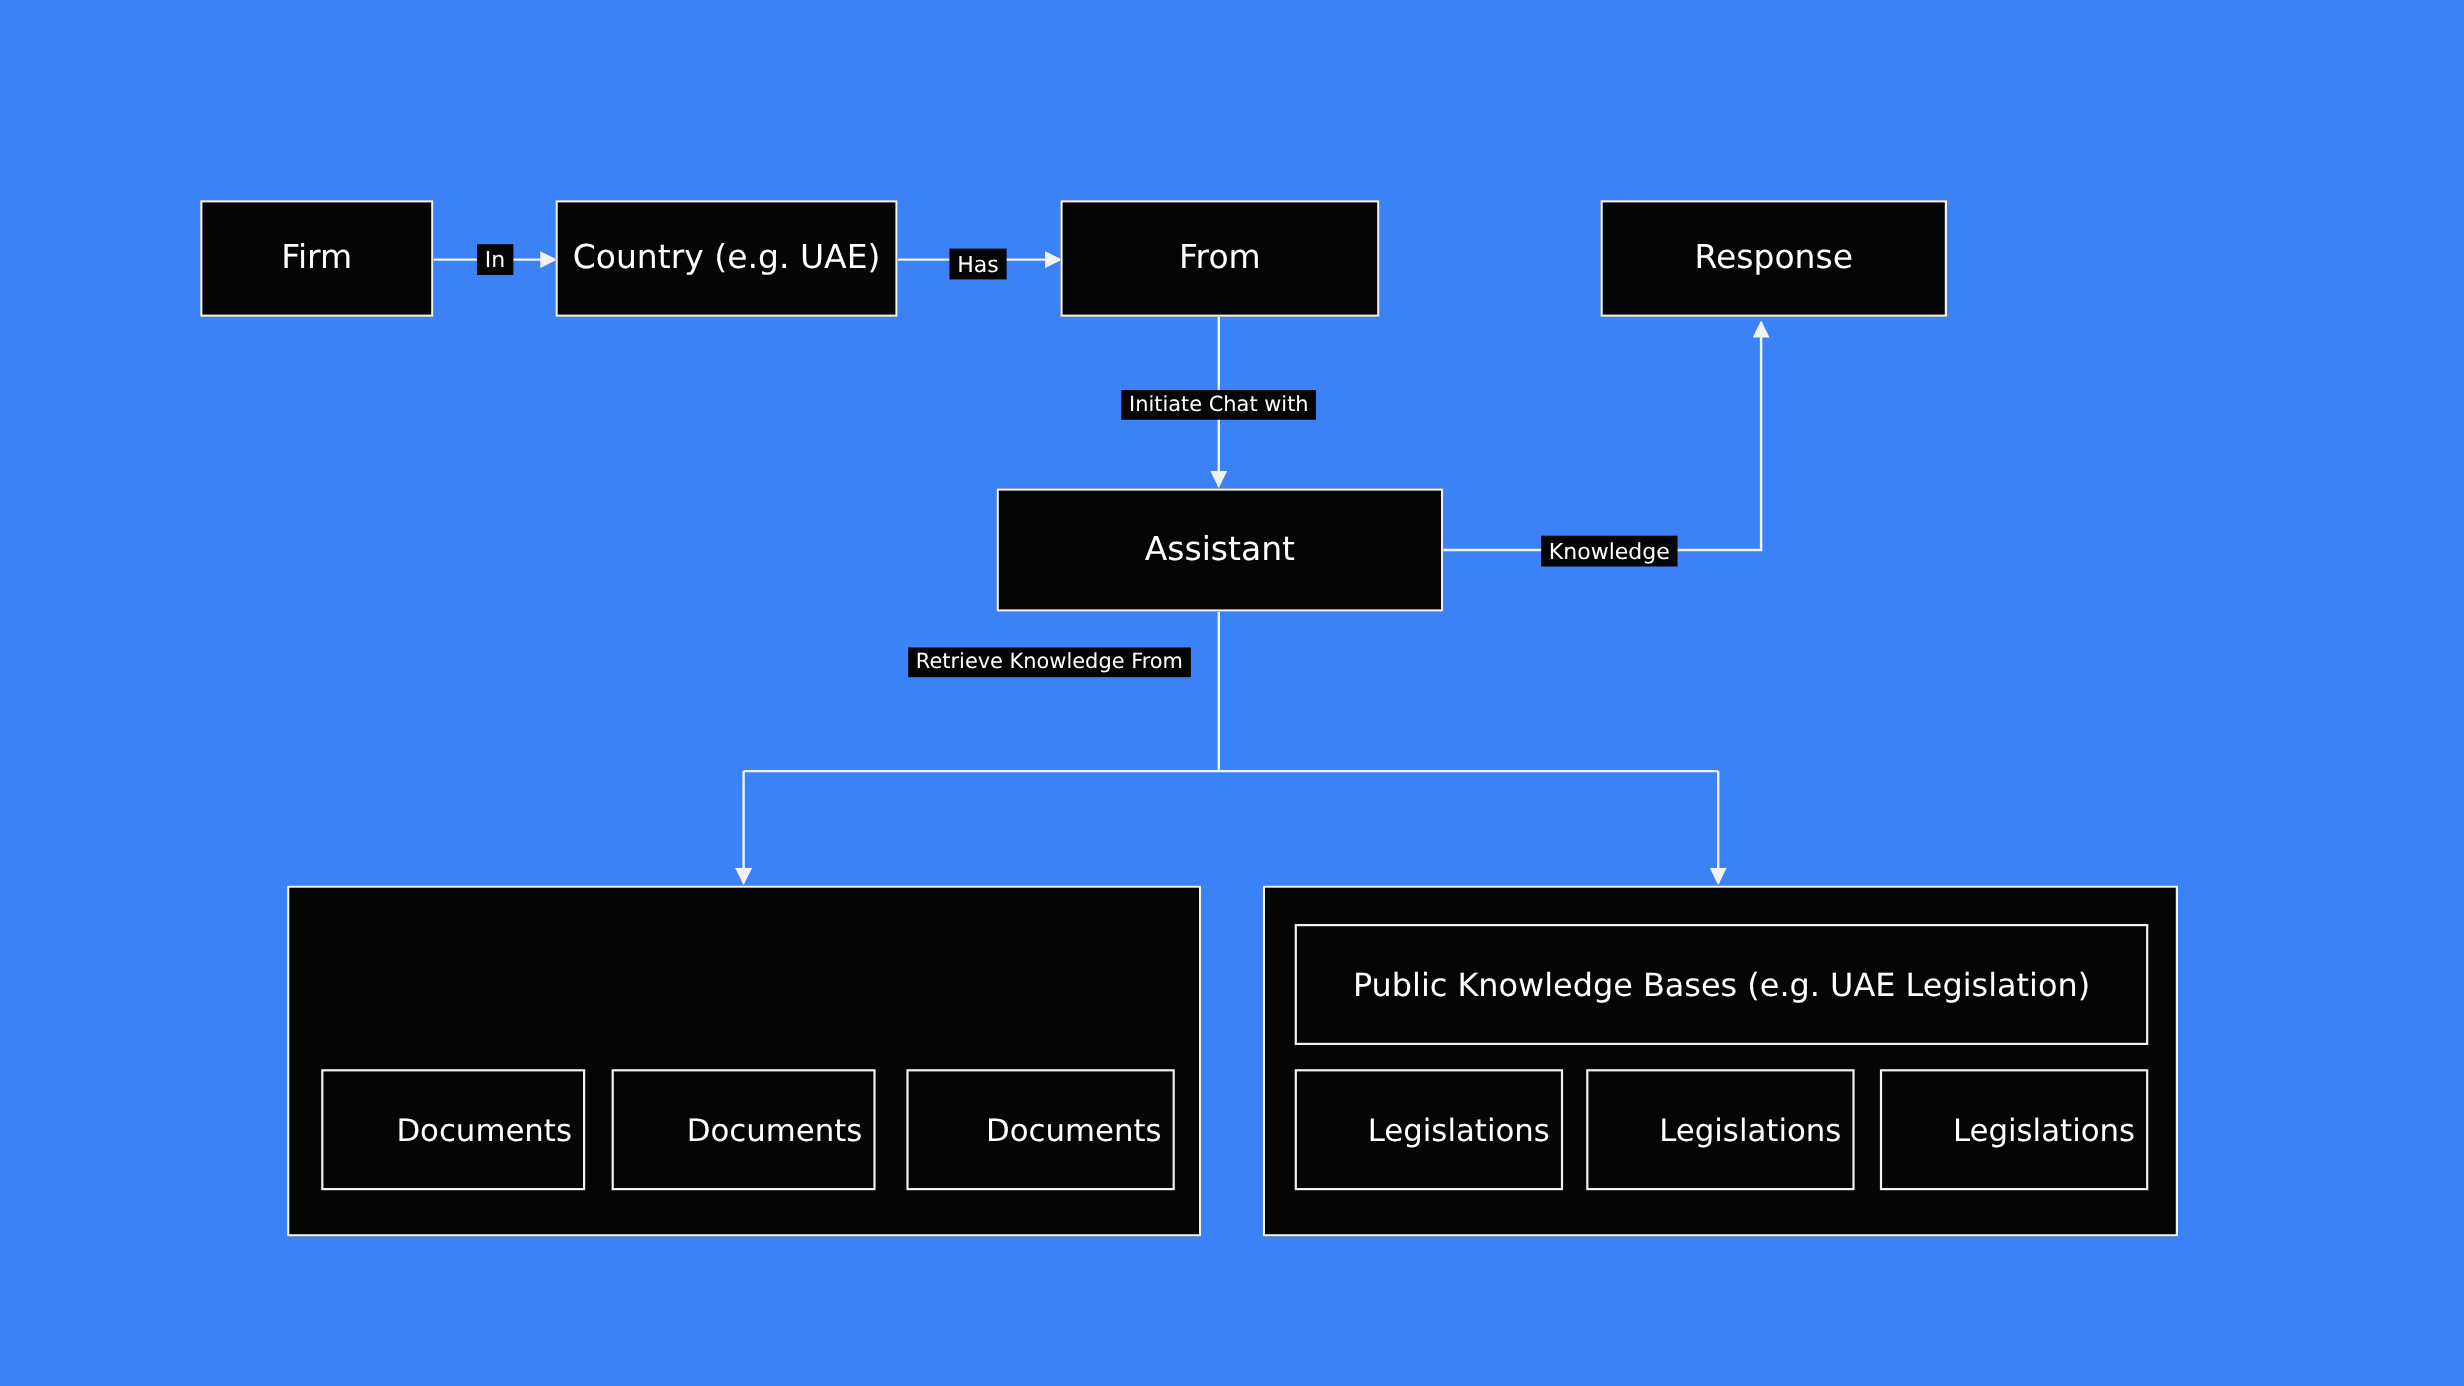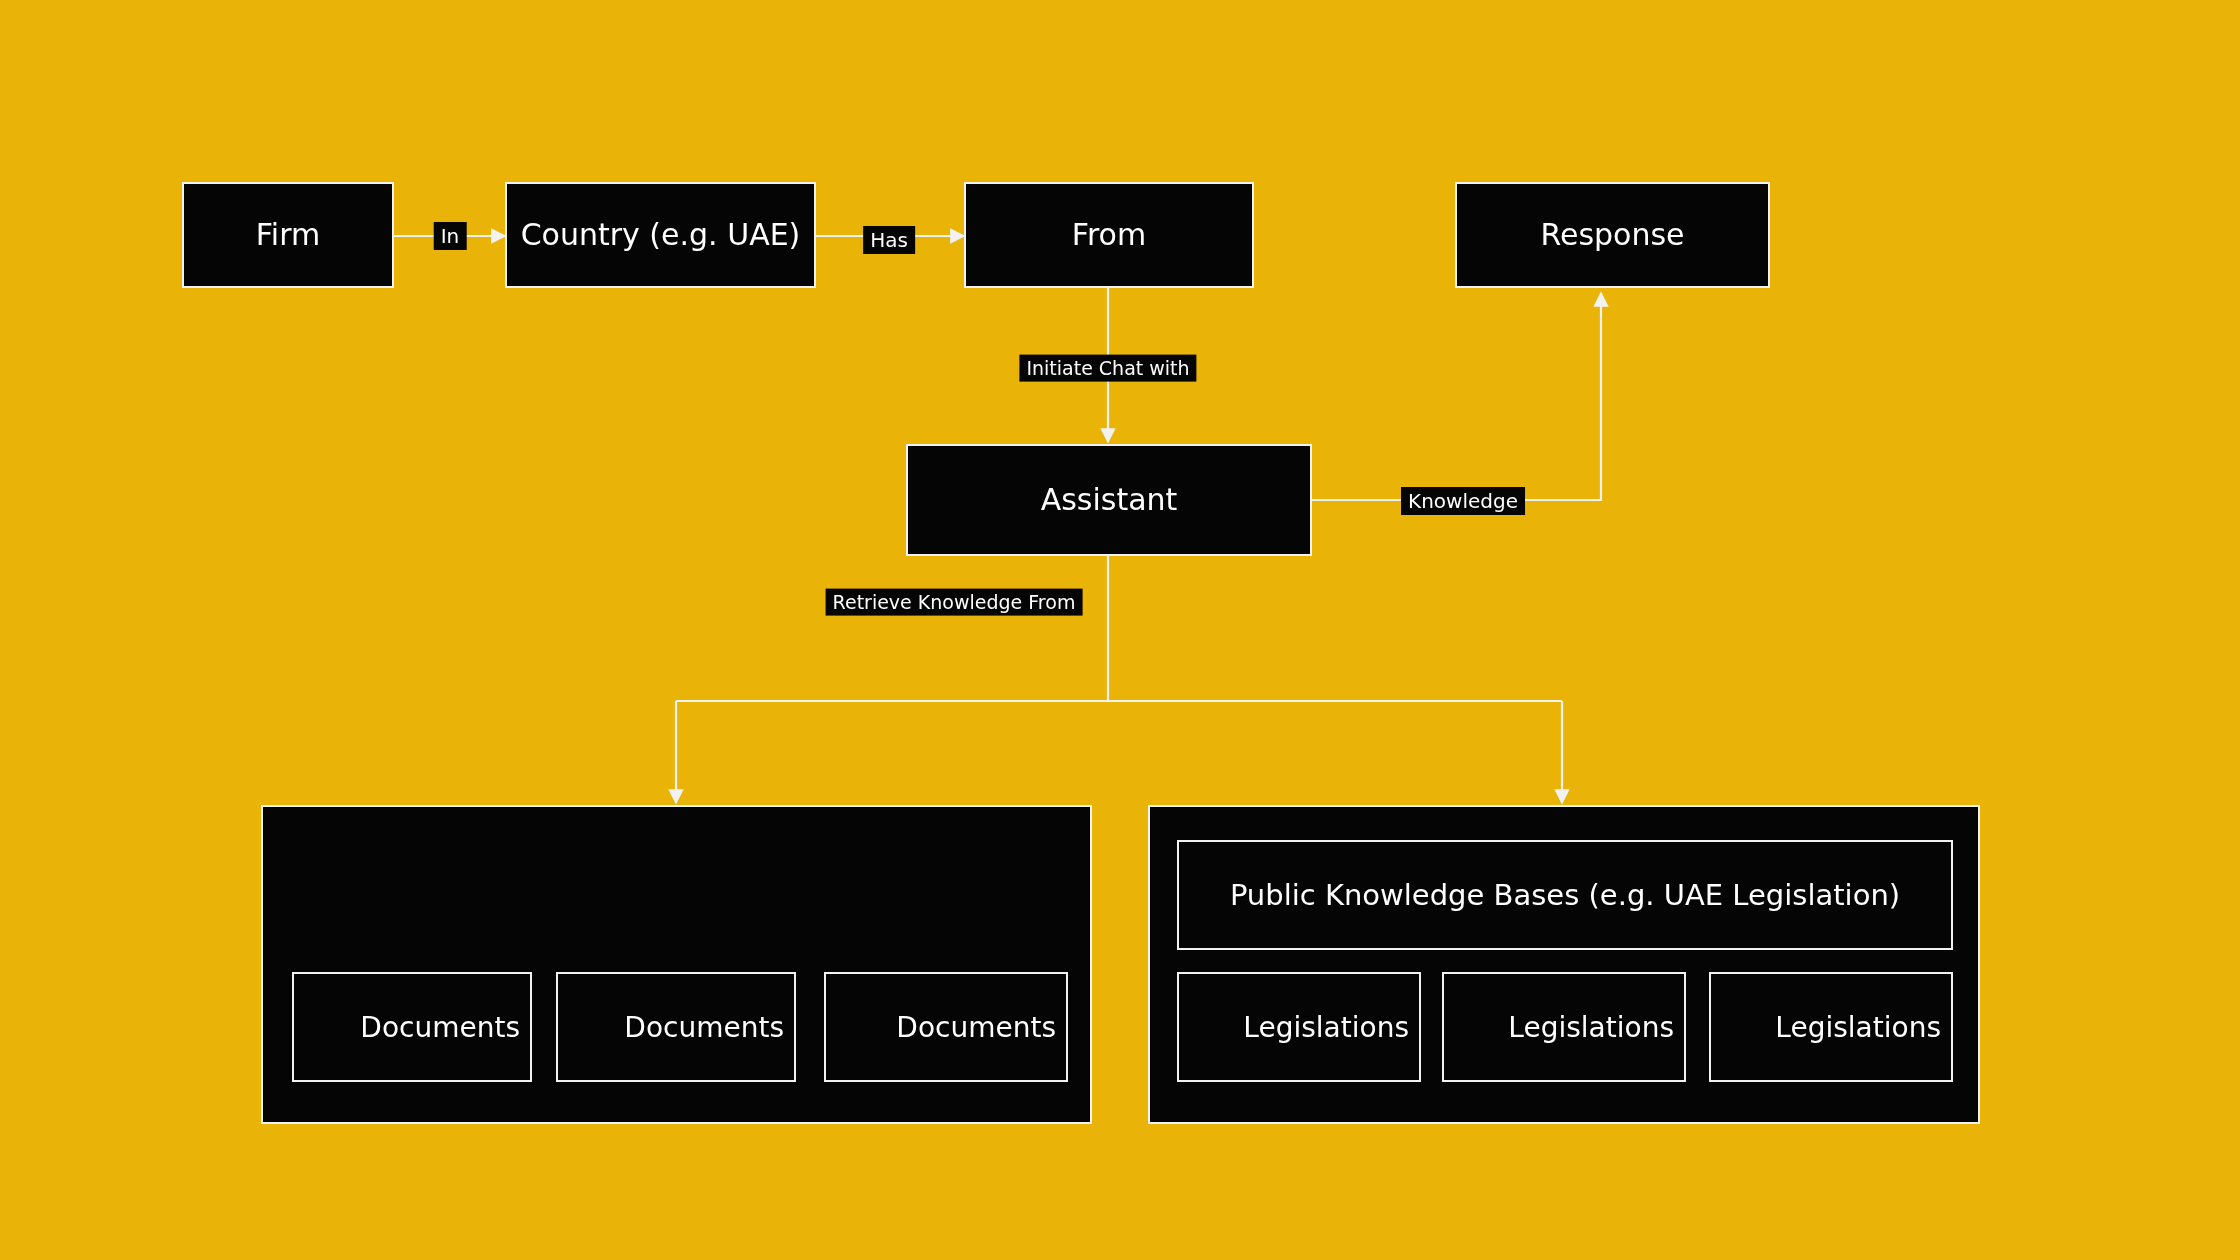--- a/index.html
+++ b/index.html
@@ -12,21 +12,21 @@
     width: 2240px;
     height: 1260px;
     overflow: hidden;
     font-family: "DejaVu Sans", sans-serif;
     color: #ffffff;
   }
   #diagram-root {
     position: relative;
     width: 2240px;
     height: 1260px;
-    background: #eab308;
+    background: #3b82f6;
     text-decoration: underline;
   }
   svg.edges {
     position: absolute;
     left: 0;
     top: 0;
     width: 2240px;
     height: 1260px;
     overflow: visible;
   }

